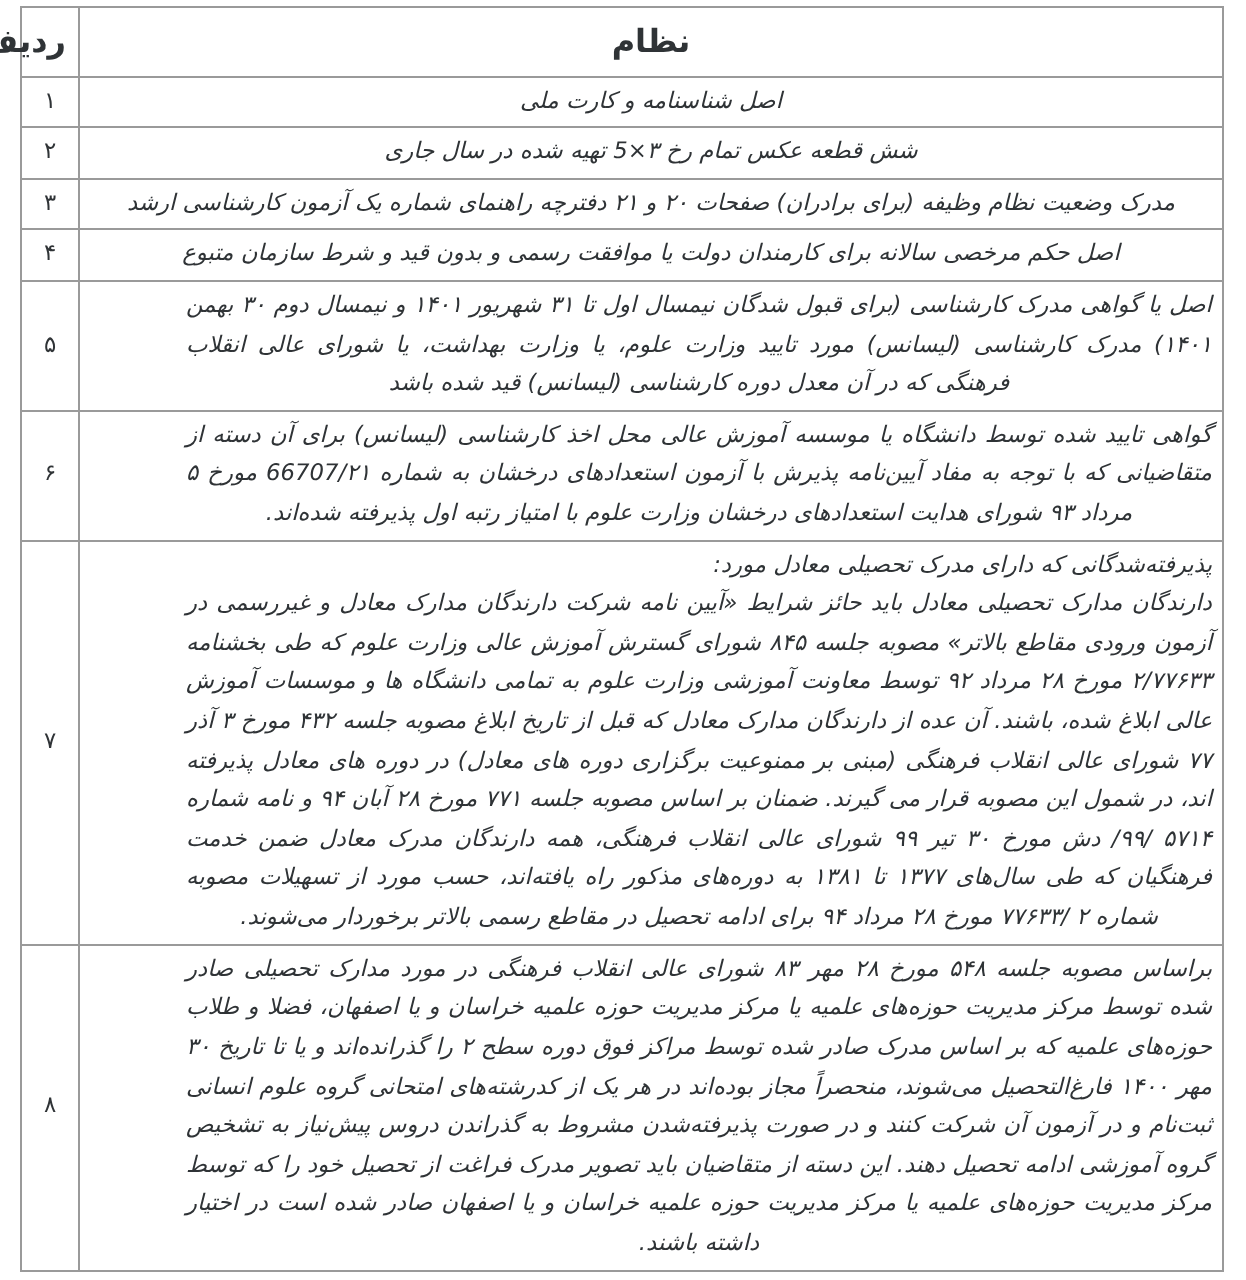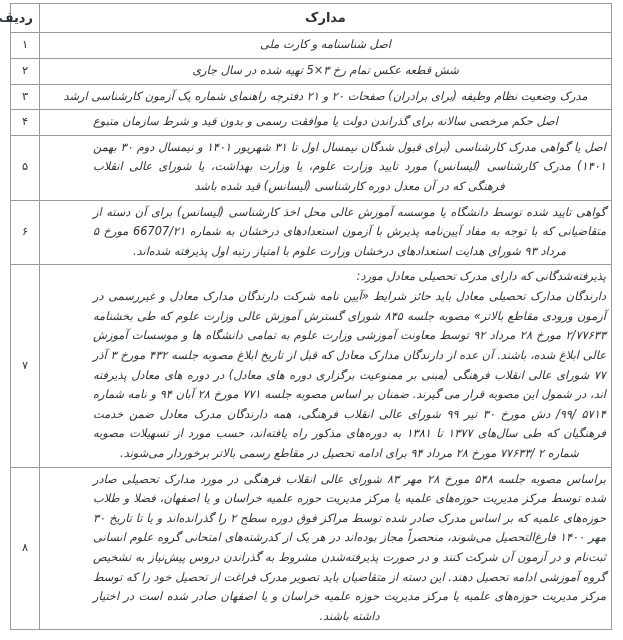--- a/index.html
+++ b/index.html
@@ -41,21 +41,21 @@
     font-size: 11.4px;
     line-height: 1.72;
     padding: 2px 5px 3px 5px;
     box-sizing: border-box;
   }
   table.docs-table thead th {
     font-weight: bold;
     text-align: center;
     height: 25px;
     padding: 3px 22px;
-    font-size: 13px;
+    font-size: 16px;
     color: #2f3336;
     margin-top: 44px;
   }
   th.head-index, td.cell-index {
     text-align: center;
     padding-right: 1px;
     padding-left: 1px;
   }
   td.cell-index {
     font-size: 11.4px;
@@ -89,21 +89,21 @@
 <body>
 
 <div class="page">
   <table class="docs-table">
     <colgroup>
       <col class="col-docs">
       <col class="col-index">
     </colgroup>
     <thead>
       <tr>
-        <th class="head-docs">مدارک</th>
+        <th class="head-docs">نظام</th>
         <th class="head-index">ردیف</th>
       </tr>
     </thead>
     <tbody id="table-body">
         <tr>
           <td class="cell-docs single-line">
             <p class="">اصل شناسنامه و کارت ملی</p>
           </td>
           <td class="cell-index">۱</td>
         </tr>
@@ -114,21 +114,21 @@
           <td class="cell-index">۲</td>
         </tr>
         <tr>
           <td class="cell-docs single-line">
             <p class="">مدرک وضعیت نظام وظیفه (برای برادران) صفحات ۲۰ و ۲۱ دفترچه راهنمای شماره یک آزمون کارشناسی ارشد</p>
           </td>
           <td class="cell-index">۳</td>
         </tr>
         <tr>
           <td class="cell-docs single-line">
-            <p class="">اصل حکم مرخصی سالانه برای گذراندن دولت یا موافقت رسمی و بدون قید و شرط سازمان متبوع</p>
+            <p class="">اصل حکم مرخصی سالانه برای کارمندان دولت یا موافقت رسمی و بدون قید و شرط سازمان متبوع</p>
           </td>
           <td class="cell-index">۴</td>
         </tr>
         <tr>
           <td class="cell-docs">
             <p class="flow">اصل یا گواهی مدرک کارشناسی (برای قبول شدگان نیمسال اول تا ۳۱ شهریور ۱۴۰۱ و نیمسال دوم ۳۰ بهمن ۱۴۰۱) مدرک کارشناسی (لیسانس) مورد تایید وزارت علوم، یا وزارت بهداشت، یا شورای عالی انقلاب فرهنگی که در آن معدل دوره کارشناسی (لیسانس) قید شده باشد</p>
           </td>
           <td class="cell-index">۵</td>
         </tr>
         <tr>

